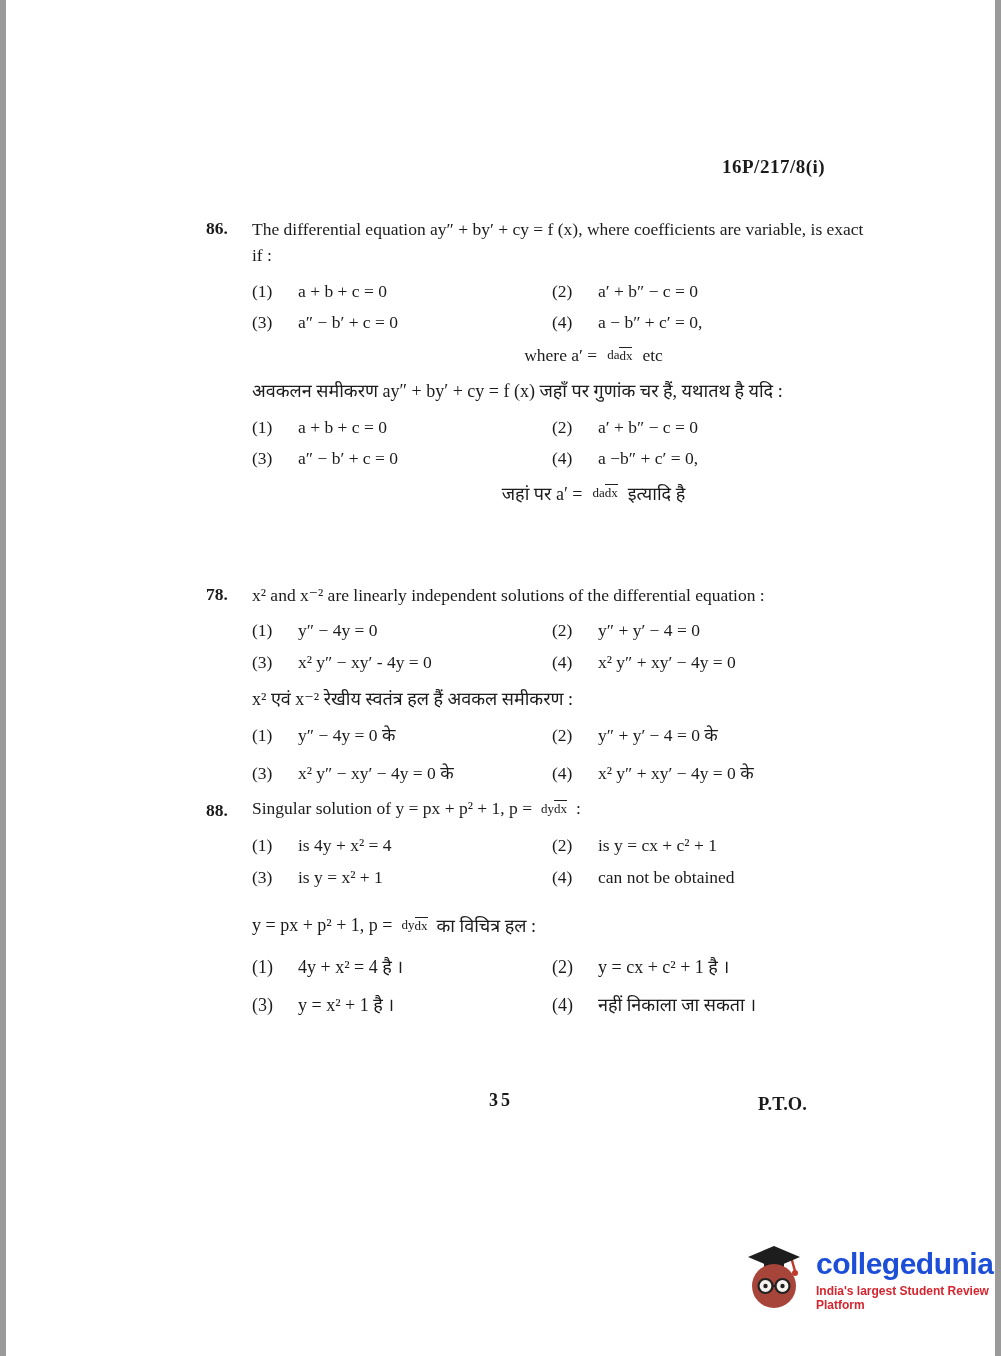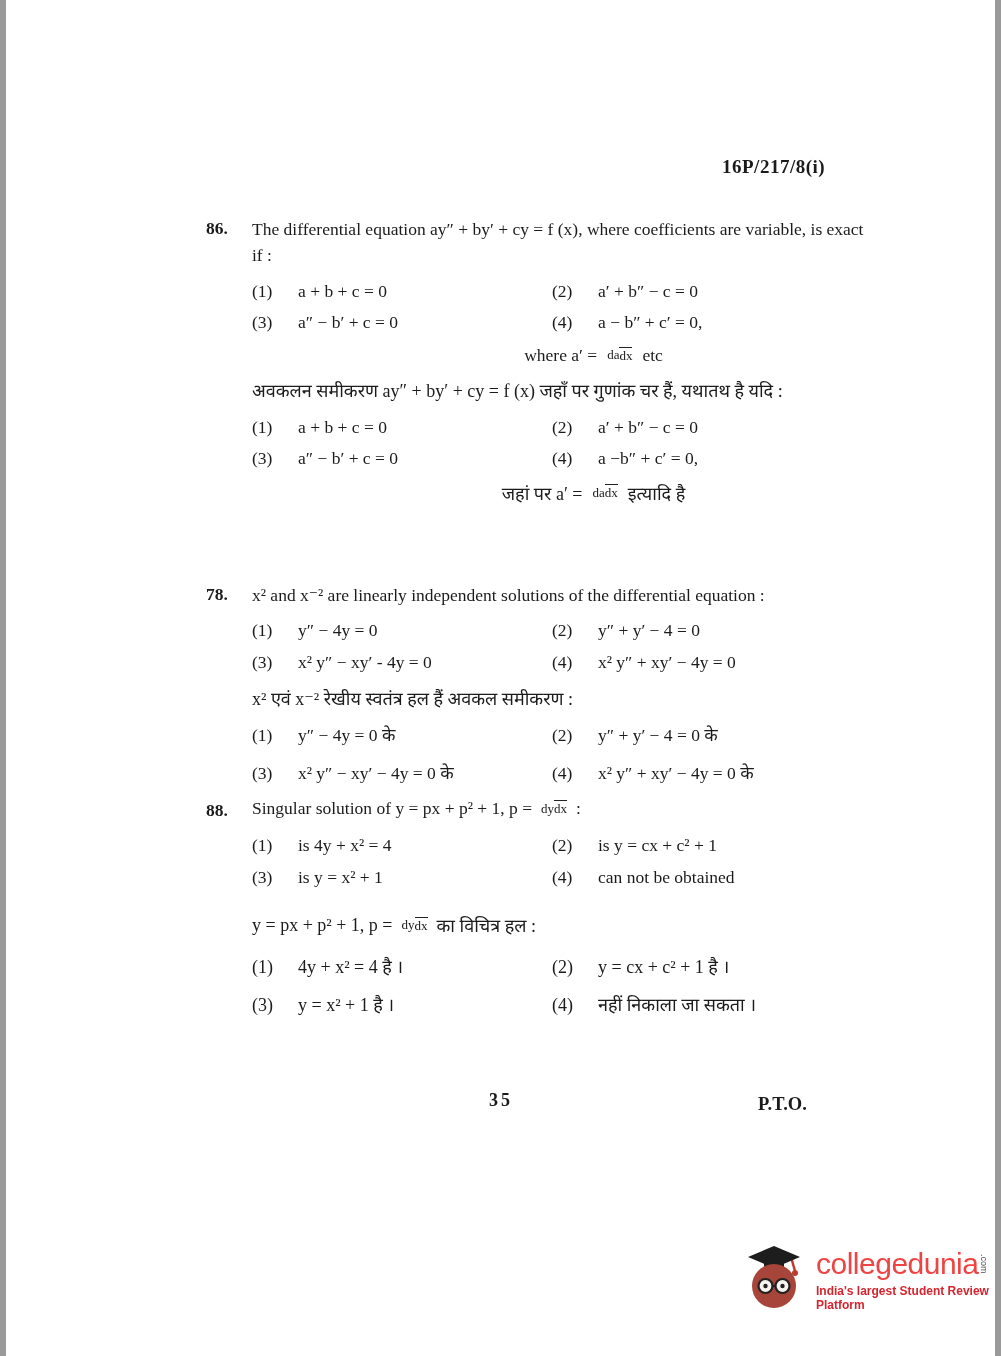--- a/index.html
+++ b/index.html
@@ -37,21 +37,21 @@
   .hindi { font-size:18px; }
   .page-number { position:absolute; top:1070px; left:483px; font-weight:bold; font-size:18px; letter-spacing:3px;margin-top:20px; }
   .pto { position:absolute; top:1094px; left:752px; font-weight:bold; font-size:18.5px; }
   .logo {
     position:absolute; top:1244px; left:738px;
     display:flex; align-items:center; gap:12px;
     font-family:"Liberation Sans","DejaVu Sans",sans-serif;
   }
   .logo-text { display:flex; flex-direction:column; }
   .brand-row { display:flex; align-items:flex-start; }
-  .brand { font-size:30px; font-weight:normal; color:#ef4444; letter-spacing:-0.5px; line-height:1; }
+  .brand { font-size:30px; font-weight:bold; color:#1d4ed8; letter-spacing:-0.5px; line-height:1; }
   .brand-domain { font-size:9px; color:#4f4f51; writing-mode:vertical-rl; margin-top:5px; margin-left:1px; }
   .tagline { font-size:12px; color:#d6252e; font-weight:bold; margin-top:5px; }
 </style>
 </head>
 <body>
 
 <div class="page">
 
   <div class="header-code">16P/217/8(i)</div>
 

